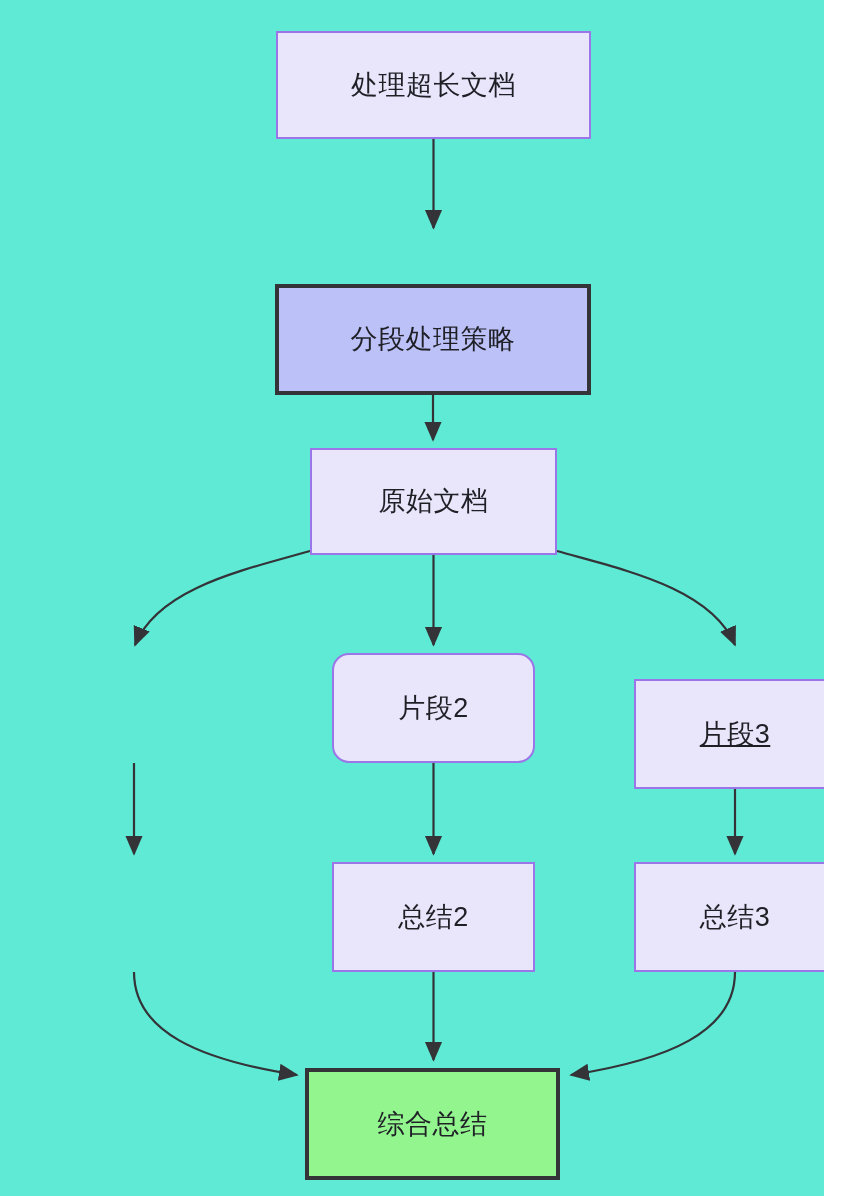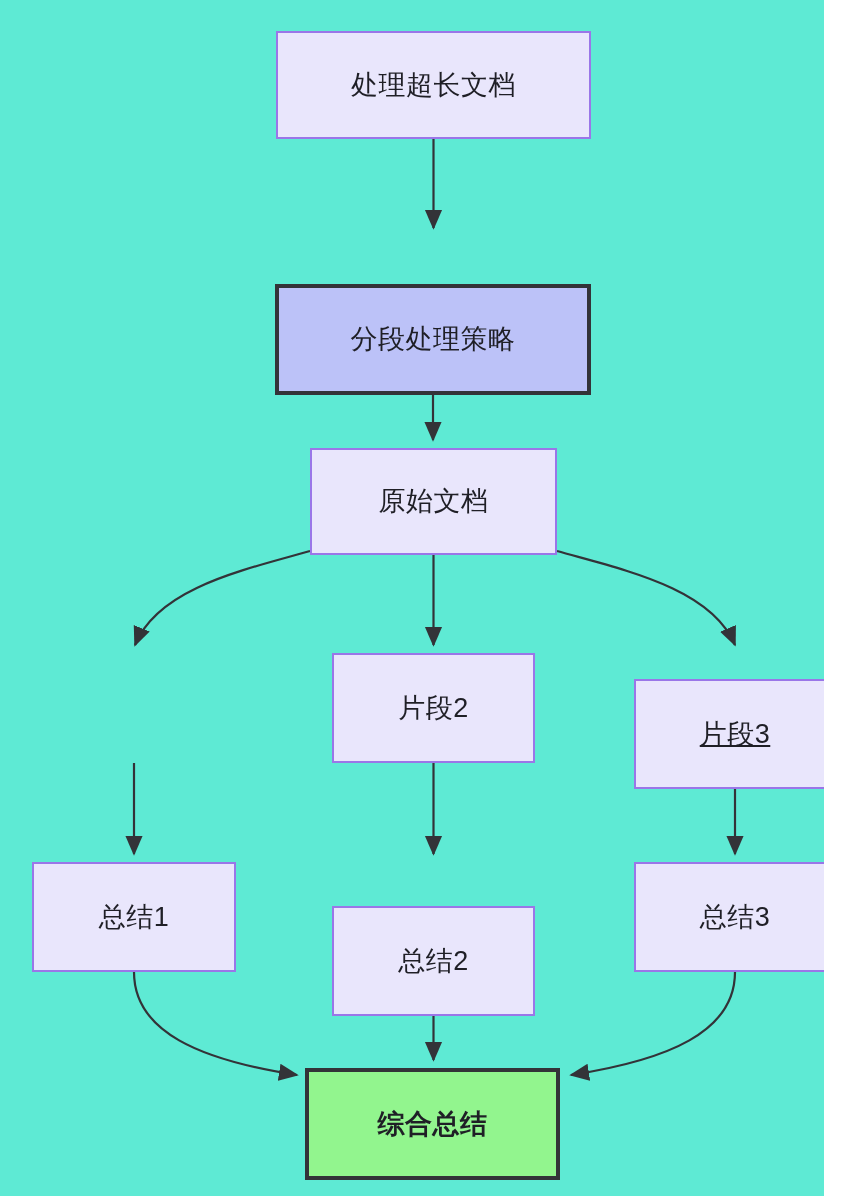--- a/index.html
+++ b/index.html
@@ -41,21 +41,20 @@
     background: #e9e6fc;
     border: 2px solid #9a76e8;
   }
   .node.emphasis {
     background: #bcc2f8;
     border: 4px solid #333338;
   }
   .node.result {
     background: #92f58e;
     border: 4px solid #333338;
-    font-weight: bold;
   }
   .node-label {
     display: block;
     white-space: nowrap;
   }
 </style>
 </head>
 <body>
 
 <div id="canvas">
@@ -96,33 +95,30 @@
 
   <div class="node emphasis" style="left:275px; top:236px; width:316px; height:111px;margin-top:48px;">
     <span class="node-label">分段处理策略</span>
   </div>
 
   <div class="node normal" style="left:310px; top:448px; width:247px; height:107px;text-align:right;">
     <span class="node-label">原始文档</span>
   </div>
 
 
-  <div class="node normal" style="left:332px; top:653px; width:203px; height:110px;">
+  <div class="node normal" style="left:332px; top:653px; width:203px; height:110px;border-radius:17px;">
     <span class="node-label">片段2</span>
   </div>
 
   <div class="node normal" style="left:634px; top:679px; width:202px; height:110px;text-decoration:underline;">
     <span class="node-label">片段3</span>
   </div>
 
-  <div class="node normal" style="left:32px; top:862px; width:204px; height:110px;">
-    <span class="node-label">总结1</span>
-  </div>
 
-  <div class="node normal" style="left:332px; top:906px; width:203px; height:110px;">
+  <div class="node normal" style="left:332px; top:862px; width:203px; height:110px;">
     <span class="node-label">总结2</span>
   </div>
 
   <div class="node normal" style="left:634px; top:862px; width:202px; height:110px;justify-content:center;">
     <span class="node-label">总结3</span>
   </div>
 
   <div class="node result" style="left:305px; top:1068px; width:255px; height:112px;">
     <span class="node-label">综合总结</span>
   </div>

